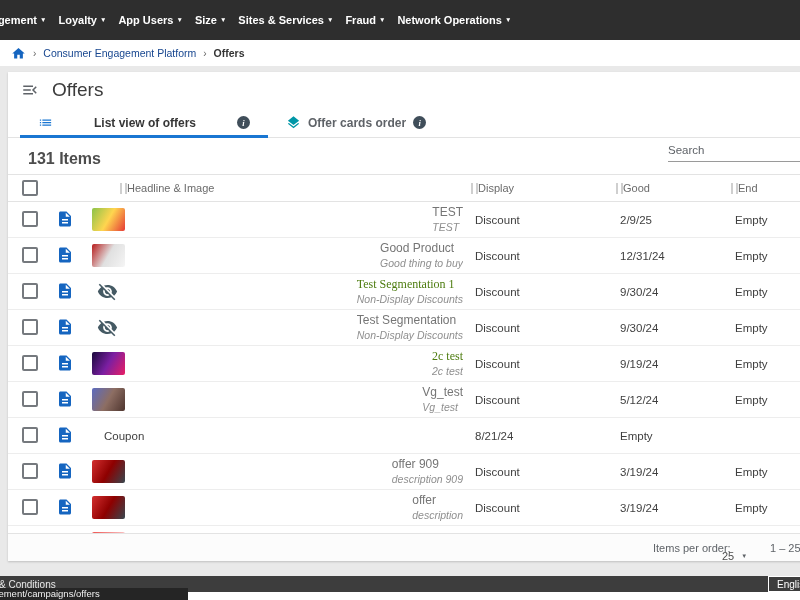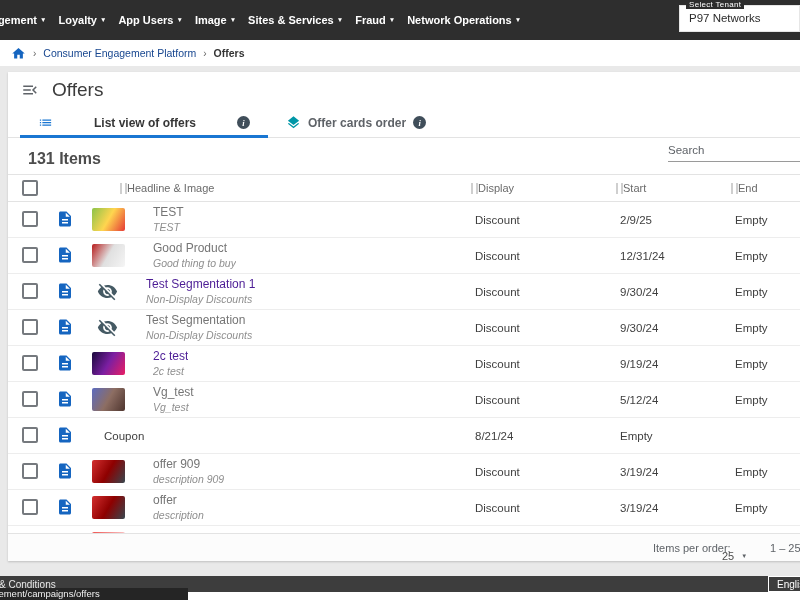--- a/index.html
+++ b/index.html
@@ -57,26 +57,26 @@
   .th { display: flex; align-items: center; }
   .th-check { padding-left: 14px; }
   .th-head { padding-left: 28px; }
   .th-display, .th-start, .th-end { padding-left: 8px; }
   .drag { width: 7px; height: 11px; border-left: 2px solid #cfcfcf; border-right: 2px solid #cfcfcf; flex: none; }
 
   .rows { position: absolute; top: 130px; left: 0; width: 100%; height: 333px; overflow: hidden; }
   .trow { height: 36px; border-bottom: 1px solid #ededed; font-size: 11.5px; color: #3f3f3f; }
   .c-check { padding-left: 14px; }
   .c-doc { padding-left: 2px; }
-  .c-head { display: flex; align-items: center; gap: 28px; }
+  .c-head { display: flex; align-items: center; gap: 10px; justify-content: space-between; }
   .thumb { width: 33px; height: 23px; border-radius: 2px; flex: none; }
   .eye-off { margin-left: 5px; flex: none; }
   .head-text { overflow: hidden; white-space: nowrap; }
   .headline { font-size: 12px; color: #757575; line-height: 1.3; cursor: pointer; }
-  .headline.link { color: #4c1d95; }
+  .headline.link { color: #4d7c0f; font-family: Liberation Serif, serif; }
   .subtext { font-size: 10.5px; font-style: italic; color: #8f8f8f; line-height: 1.2; }
   .c-display, .c-start, .c-end { padding-left: 12px; }
 
   .checkbox { width: 16px; height: 16px; border: 2px solid #75797e; border-radius: 2px;
     display: inline-block; background: #fff; cursor: pointer; }
 
   
   .pagination { position: absolute; top: 461px; left: 0; width: 100%; height: 28px;
     background: #fcfcfc; border-top: 1px solid #e3e3e3; font-size: 11px; color: #5f6368; }
   .pp-label { position: absolute; left: 645px; top: 8px; }
@@ -107,40 +107,36 @@
     </div>
     <div class="nav-item">
       <span>Loyalty</span>
       <span class="caret">▼</span>
     </div>
     <div class="nav-item">
       <span>App Users</span>
       <span class="caret">▼</span>
     </div>
     <div class="nav-item">
-      <span>Image</span>
+      <span>Size</span>
       <span class="caret">▼</span>
     </div>
     <div class="nav-item">
       <span>Sites &amp; Services</span>
       <span class="caret">▼</span>
     </div>
     <div class="nav-item">
       <span>Fraud</span>
       <span class="caret">▼</span>
     </div>
     <div class="nav-item">
       <span>Network Operations</span>
       <span class="caret">▼</span>
     </div>
   </nav>
-  <div class="tenant">
-    <span class="tenant-label">Select Tenant</span>
-    <span class="tenant-value">P97 Networks</span>
-  </div>
 </header>
 
 <div class="breadcrumb">
   <svg width="15" height="15" viewBox="0 0 24 24">
     <path d="M10 20v-6h4v6h5v-8h3L12 3 2 12h3v8z" fill="#1565c0"></path>
   </svg>
   <span class="bc-sep">›</span>
   <a class="bc-link">Consumer Engagement Platform</a>
   <span class="bc-sep">›</span>
   <span class="bc-current">Offers</span>
@@ -186,21 +182,21 @@
     <div class="th th-head">
       <span class="drag"></span>
       <span>Headline &amp; Image</span>
     </div>
     <div class="th th-display">
       <span class="drag"></span>
       <span>Display</span>
     </div>
     <div class="th th-start">
       <span class="drag"></span>
-      <span>Start</span>
+      <span>Good</span>
     </div>
     <div class="th th-end">
       <span class="drag"></span>
       <span>End</span>
     </div>
   </div>
 
   <div class="rows" id="rows">
     <div class="trow grid-cols">
       <div class="c-check"><span class="checkbox"></span></div>

